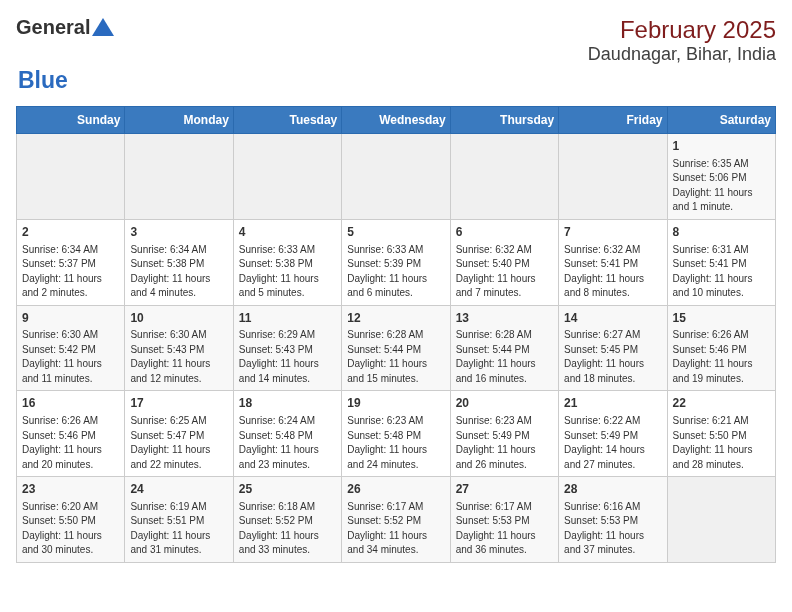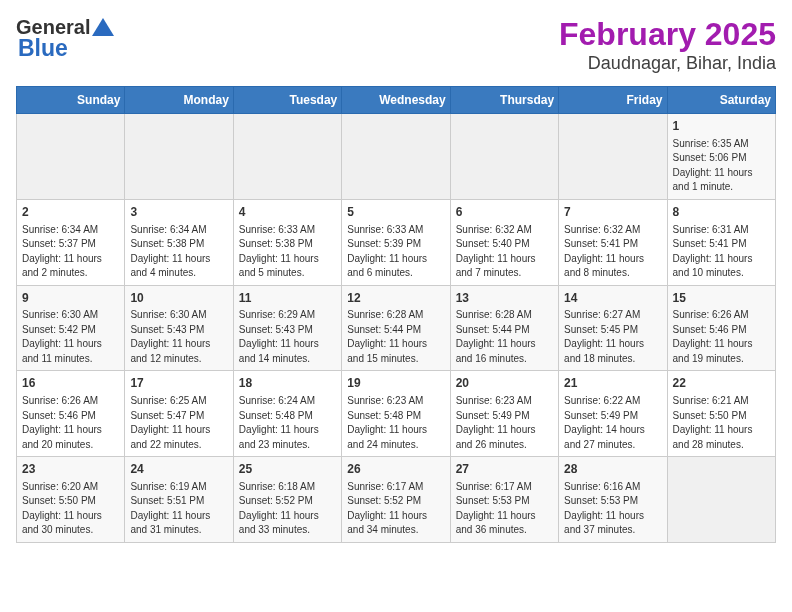--- a/index.html
+++ b/index.html
@@ -13,32 +13,33 @@
     .header-area {
       display: flex;
       justify-content: space-between;
       align-items: flex-start;
       margin-bottom: 12px;
     }
     .logo {
       display: flex;
       flex-direction: column;
       align-items: flex-start;
+      gap: 32px;
     }
     .logo-row {
       display: flex;
       align-items: center;
     }
     .title-area {
       text-align: right;
     }
     .calendar-title {
-      font-size: 32px;
-      font-weight: bold;
-      color: #a21caf;
+      font-size: 24px;
+      font-weight: normal;
+      color: #7f1d1d;
     }
     .calendar-subtitle {
       font-size: 18px;
       color: #404040;
     }
     .calendar-table {
       width: 100%;
       border-collapse: collapse;
       font-size: 11px;
     }

